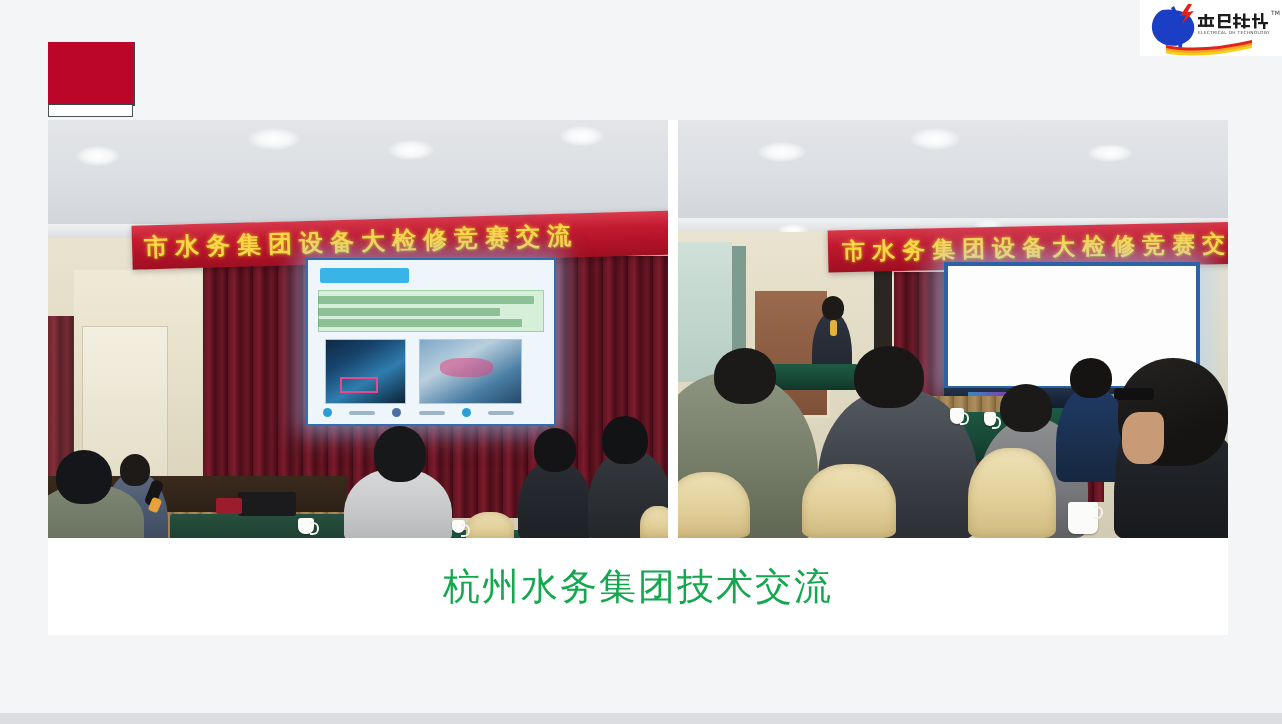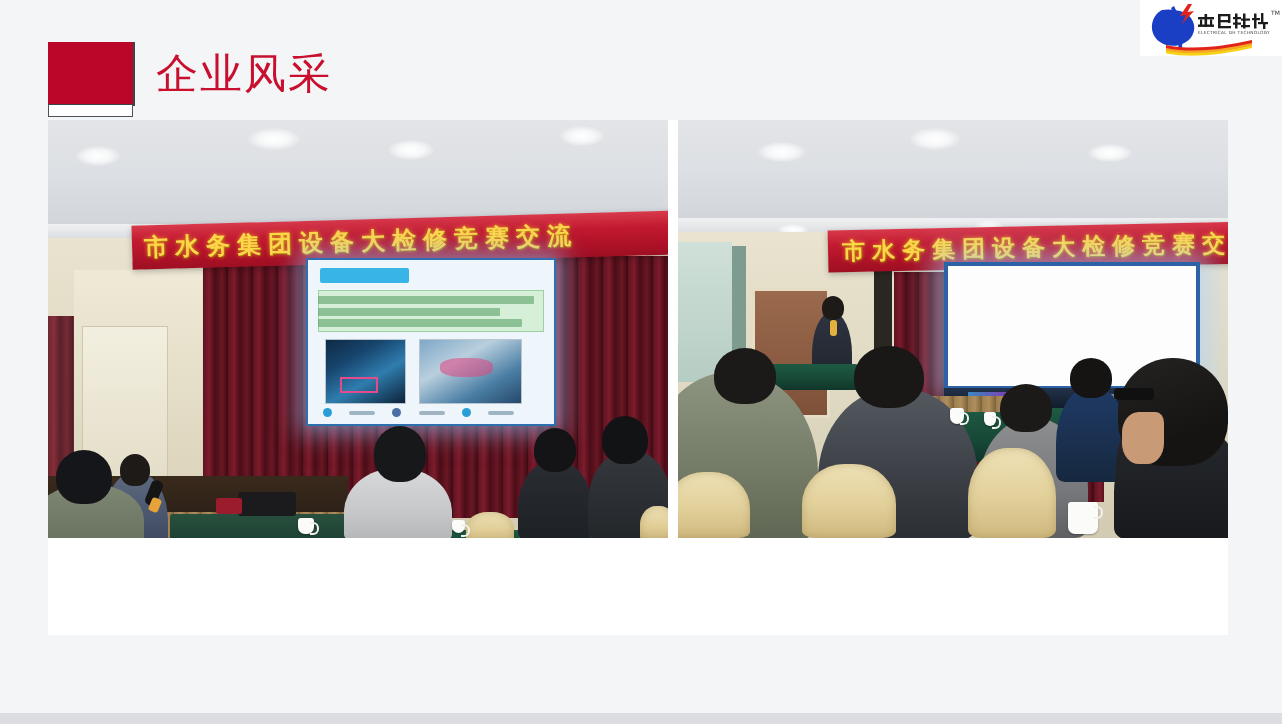--- a/index.html
+++ b/index.html
@@ -286,21 +286,20 @@
       <text x="58" y="34" font-family="DejaVu Sans, sans-serif" font-size="4.3" letter-spacing="0.3" fill="#4a4a4a">ELECTRICAL DH TECHNOLOGY</text>
 
       <path d="M26 45 Q60 52 112 40 L112 44 Q60 56 26 49 Z" fill="#e2231a"></path>
       <path d="M26 48 Q60 55 112 43 L112 46 Q60 58 26 51.5 Z" fill="#f5a623"></path>
       <path d="M26 50.5 Q60 57.5 112 45.5 L112 48 Q60 60 26 53.5 Z" fill="#f7d117"></path>
     </svg>
   </div>
 
   <div class="header">
     <div class="header-badge"></div>
-    <div class="header-title">企业风采</div>
   </div>
 
   <div class="card">
 
     <div class="photo-row">
 
       <div class="photo photo-left">
 
         <div class="ceiling" style="height:118px;"></div>
         <div class="downlight" style="left:28px;  top:26px;  width:44px; height:20px;"></div>
@@ -432,18 +431,21 @@
         <div class="chair" style="left:124px; top:344px; width:94px; height:74px;"></div>
         <div class="chair" style="left:290px; top:328px; width:88px; height:90px;"></div>
 
         <div class="cup" style="left:390px; top:382px; width:30px; height:32px;"></div>
         <div class="cup" style="left:272px; top:288px; width:14px; height:16px;"></div>
         <div class="cup" style="left:306px; top:292px; width:12px; height:14px;"></div>
       </div>
 
     </div>
 
+    <div class="caption-area">
+      <div class="caption-text">杭州水务集团技术交流</div>
+    </div>
 
   </div>
 
   <div class="bottom-bar"></div>
 
 </div>
 
 </body></html>

